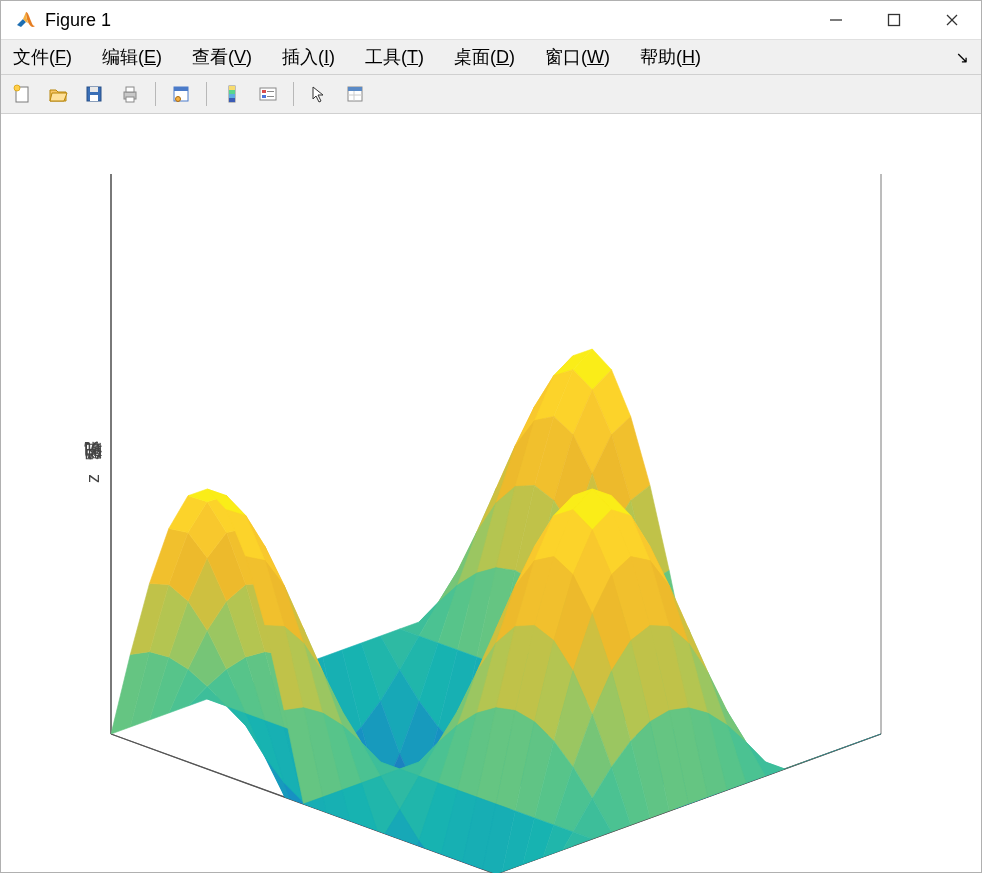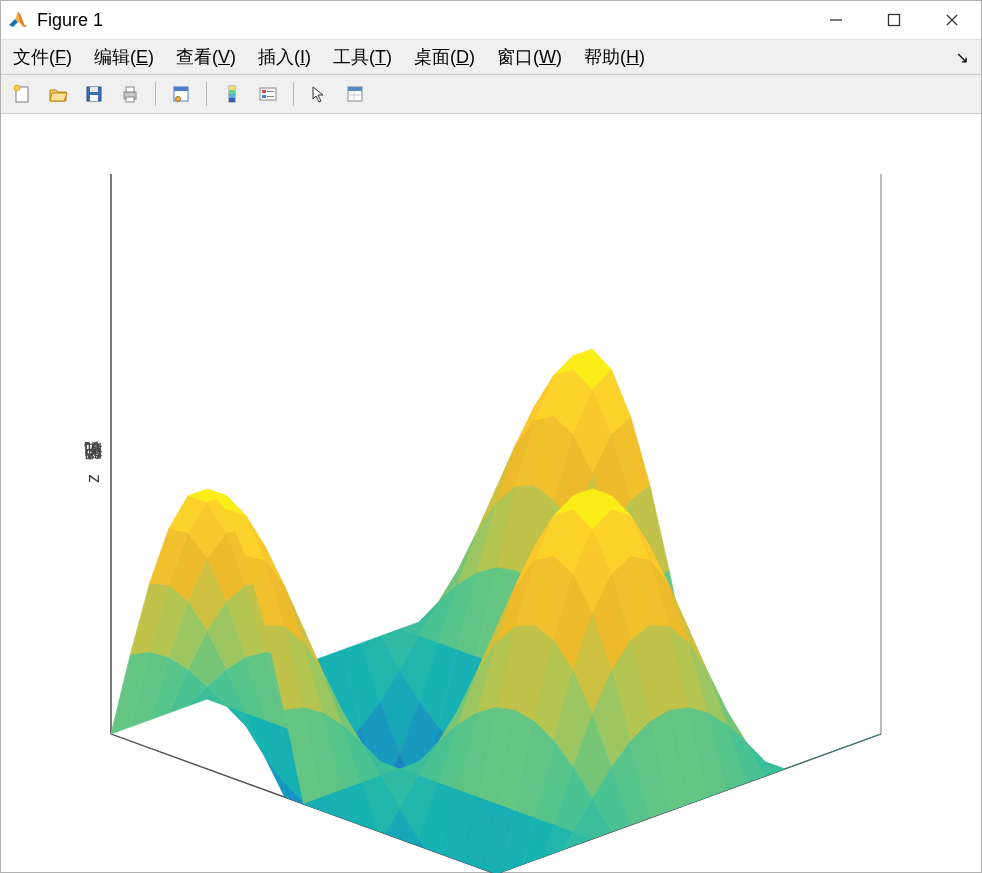--- a/index.html
+++ b/index.html
@@ -1,22 +1,22 @@
 <!DOCTYPE html>
 <html><head>
 <meta charset="utf-8">
 <style>
   html,body{margin:0;padding:0;width:982px;height:873px;font-family:"Microsoft YaHei","SimSun",Arial,sans-serif;font-size:15px;background:#fff;color:#000;overflow:hidden}
   .window{width:982px;height:873px;border:1px solid #b0b0b0;box-sizing:border-box;display:flex;flex-direction:column;background:#fff}
-  .titlebar{height:38px;display:flex;align-items:center;background:#fff;border-bottom:1px solid #e0e0e0;padding:0 0 0 6px}
+  .titlebar{height:38px;display:flex;align-items:center;background:#fff;border-bottom:1px solid #e0e0e0;padding:0 0 0 14px}
   .titlebar .app-icon{width:22px;height:22px;margin-right:8px}
   .titlebar .title{flex:0 0 auto;font-size:18px}
   .titlebar .spacer{flex:1}
   .tbtn{width:58px;height:38px;display:flex;align-items:center;justify-content:center;font-size:15px}
-  .menubar{height:34px;background:#f0f0f0;display:flex;align-items:center;padding:0 6px;gap:10px;border-bottom:1px solid #d0d0d0}
+  .menubar{height:34px;background:#f0f0f0;display:flex;align-items:center;padding:0 6px;gap:18px;border-bottom:1px solid #d0d0d0}
   .menubar .mitem{padding:4px 6px;font-size:18px;white-space:nowrap;cursor:default}
   .menubar .mitem u{text-decoration:underline}
   .menubar .dock{margin-left:auto;font-size:16px;padding-right:6px}
   .toolbar{height:38px;background:#f0f0f0;display:flex;align-items:center;padding:0 6px;gap:6px;border-bottom:1px solid #d0d0d0}
   .tico{width:28px;height:28px;display:flex;align-items:center;justify-content:center;border:1px solid transparent;border-radius:2px}
   .tsep{width:1px;height:24px;background:#b8b8b8;margin:0 4px}
   .canvas{flex:1;position:relative;background:#fff}
   .zlabel{position:absolute;left:80px;top:360px;writing-mode:vertical-rl;transform:rotate(180deg);font-size:18px;color:#444}
   svg.plot{position:absolute;left:0;top:0}
 </style>

